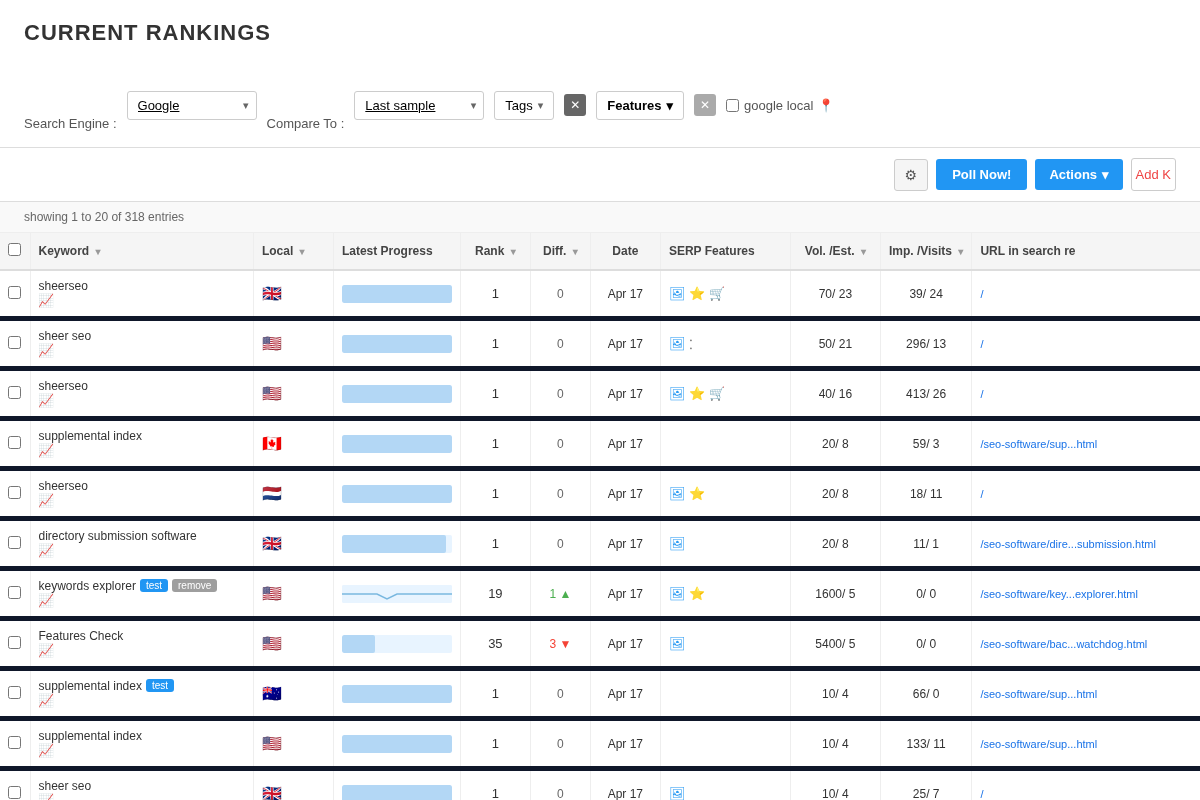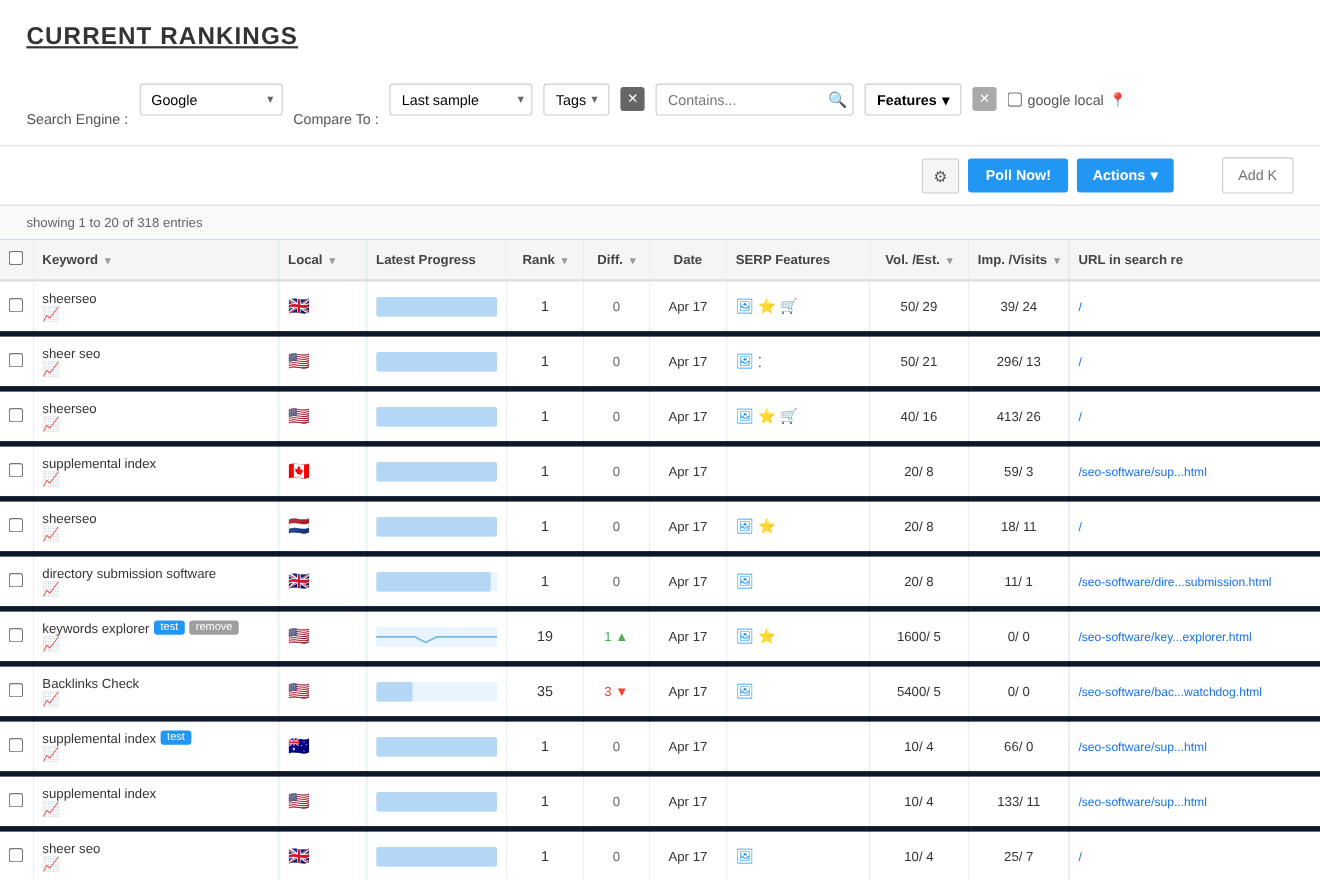--- a/index.html
+++ b/index.html
@@ -1,28 +1,28 @@
 <!DOCTYPE html>
 <html><head>
   <meta charset="utf-8">
   <style>
     * { box-sizing: border-box; margin: 0; padding: 0; }
     body { font-family: Arial, sans-serif; font-size: 13px; background: #f5f5f5; color: #333; }
     
     .header { background: #fff; padding: 20px 24px 16px; border-bottom: 1px solid #ddd; }
-    .page-title { font-size: 22px; font-weight: bold; color: #333; letter-spacing: 1px; margin-bottom: 18px; text-decoration: underline; }
+    .page-title { font-size: 22px; font-weight: bold; color: #333; letter-spacing: 1px; margin-bottom: 33px; }
     
     .toolbar { display: flex; align-items: center; gap: 10px; flex-wrap: wrap; }
     .toolbar-label { color: #555; font-size: 13px; margin-top: 37px; }
     
     .select-wrapper { position: relative; display: inline-flex; align-items: center; }
     .select-wrapper select {
       appearance: none; -webkit-appearance: none;
       border: 1px solid #ccc; background: #fff; padding: 6px 28px 6px 10px;
-      font-size: 13px; border-radius: 3px; cursor: pointer; min-width: 130px;
+      font-size: 13px; border-radius: 3px; cursor: pointer; min-width: 130px; text-decoration: underline;
     }
     .select-arrow {
       position: absolute; right: 8px; pointer-events: none; color: #666; font-size: 11px;
     }
     
     .tags-btn {
       display: inline-flex; align-items: center; gap: 5px;
       border: 1px solid #ccc; background: #fff; padding: 6px 10px;
       border-radius: 3px; cursor: pointer; font-size: 13px;
     }
@@ -65,22 +65,22 @@
     .poll-btn {
       background: #2196f3; color: #fff; border: none; border-radius: 3px;
       padding: 8px 16px; font-size: 13px; font-weight: bold; cursor: pointer;
     }
     .actions-btn {
       background: #2196f3; color: #fff; border: none; border-radius: 3px;
       padding: 8px 14px; font-size: 13px; font-weight: bold; cursor: pointer;
       display: inline-flex; align-items: center; gap: 5px;
     }
     .add-btn {
-      background: #fff; color: #737373; border: 1px solid #ccc; border-radius: 3px;
-      padding: 8px 14px; font-size: 13px; cursor: pointer; margin-left: 36px;
+      background: #fff; color: #ef4444; border: 1px solid #ccc; border-radius: 3px;
+      padding: 8px 4px; font-size: 13px; cursor: pointer;
     }
     
     .table-info { padding: 8px 24px; font-size: 12px; color: #666; background: #f9f9f9; border-bottom: 1px solid #eee; }
     
     .table-container { overflow-x: auto; background: #0ea5e9; }
     table { width: 100%; border-collapse: collapse; }
     thead tr { background: #f5f5f5; border-bottom: 2px solid #ddd; }
     thead th {
       padding: 10px 8px; text-align: left; font-size: 12px; font-weight: 600;
       color: #444; white-space: nowrap; border-right: 1px solid #eee;
@@ -159,24 +159,20 @@
       </select>
       <span class="select-arrow">▾</span>
     </div>
 
     <button class="tags-btn">
       <span>Tags</span>
       <span class="arrow">▾</span>
     </button>
     <button class="clear-btn">✕</button>
 
-    <div class="search-wrapper">
-      <input type="text" placeholder="Contains..." style="">
-      <button class="search-icon-btn">🔍</button>
-    </div>
 
     <button class="features-btn">
       <span>Features</span>
       <span>▾</span>
     </button>
     <button class="features-clear">✕</button>
 
     <label class="google-local">
       <input type="checkbox" style="">
       <span>google local</span>
@@ -259,21 +255,21 @@
           <td class="rank-col"><span class="rank-num">1</span></td>
           <td class="diff-col"><span class="diff-neutral">0</span></td>
           <td class="date-col"><span>Apr 17</span></td>
           <td class="serp-col">
             <div class="serp-icons">
               <span class="serp-icon blue">🖼</span>
               <span class="serp-icon gold">⭐</span>
               <span class="serp-icon">🛒</span>
             </div>
           </td>
-          <td class="vol-col"><span>50/ 29</span></td>
+          <td class="vol-col"><span>70/ 23</span></td>
           <td class="imp-col"><span>39/ 24</span></td>
           <td class="url-col"><span class="url-text">/</span></td>
         </tr>
         <tr>
           <td class="cb-col"><input type="checkbox" style=""></td>
           <td class="keyword-col"><div class="keyword-row">
               <span class="keyword-name">sheer seo</span>
             </div><span class="chart-icon">📈</span></td>
           <td class="local-col"><span class="flag">🇺🇸</span></td>
           <td class="progress-col">
@@ -412,21 +408,21 @@
               <span class="serp-icon gold">⭐</span>
             </div>
           </td>
           <td class="vol-col"><span>1600/ 5</span></td>
           <td class="imp-col"><span>0/ 0</span></td>
           <td class="url-col"><span class="url-text">/seo-software/key...explorer.html</span></td>
         </tr>
         <tr>
           <td class="cb-col"><input type="checkbox" style=""></td>
           <td class="keyword-col"><div class="keyword-row">
-              <span class="keyword-name">Backlinks Check</span>
+              <span class="keyword-name">Features Check</span>
             </div><span class="chart-icon">📈</span></td>
           <td class="local-col"><span class="flag">🇺🇸</span></td>
           <td class="progress-col">
             <div class="progress-bar-wrap">
       <div class="progress-bar-fill" style="width:30%"></div>
     </div>
           </td>
           <td class="rank-col"><span class="rank-num">35</span></td>
           <td class="diff-col"><span class="diff-down">3 ▼</span></td>
           <td class="date-col"><span>Apr 17</span></td>

